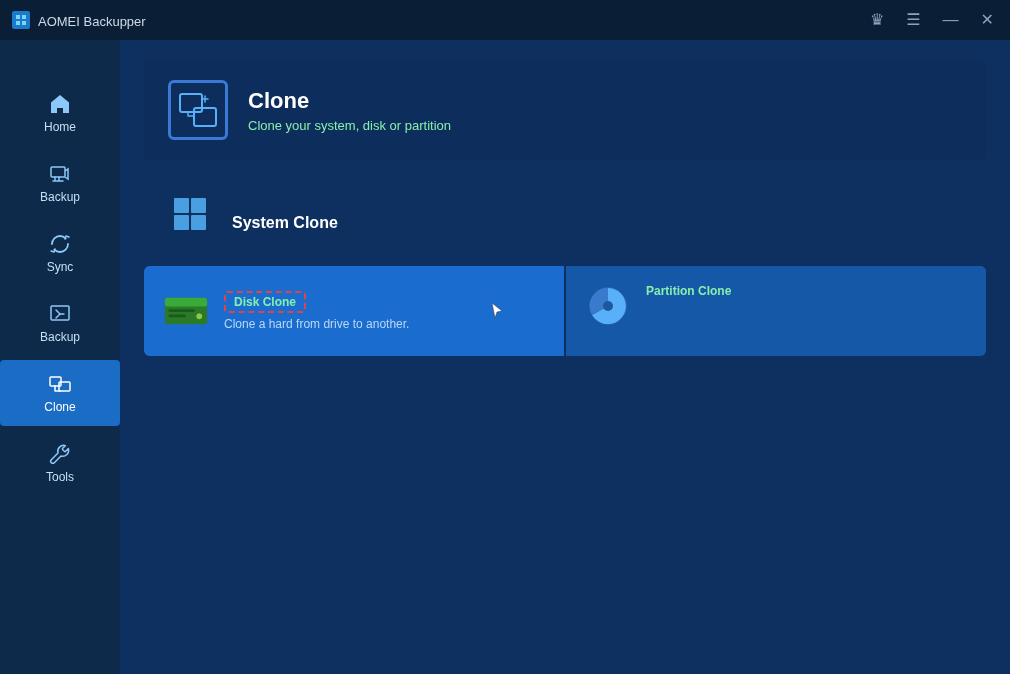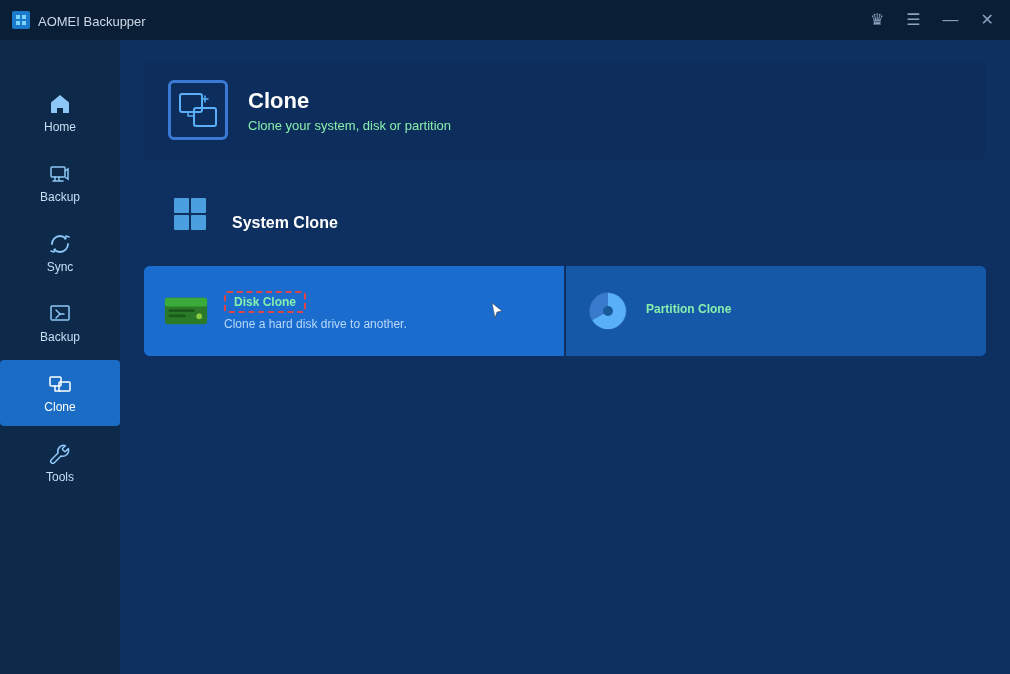--- a/index.html
+++ b/index.html
@@ -200,21 +200,21 @@
       gap: 16px;
       cursor: pointer;
       background: #1a6ccf;
       position: relative;
       transition: background 0.15s;
     }
     .partition-clone-card {
       flex: 1;
       padding: 18px 20px;
       display: flex;
-      align-items: center;
+      align-items: flex-start;
       gap: 16px;
       cursor: pointer;
       background: #1558a8;
       transition: background 0.15s;
     }
 
     .disk-clone-icon {
       width: 44px;
       height: 44px;
       flex-shrink: 0;
@@ -398,21 +398,21 @@
               <rect x="1" y="3" width="48" height="10" rx="3" fill="#3aaa3a"></rect>
               <rect x="5" y="16" width="30" height="3" rx="1.5" fill="#1a5a1a"></rect>
               <rect x="5" y="22" width="20" height="3" rx="1.5" fill="#1a5a1a"></rect>
               <circle cx="40" cy="24" r="4" fill="#88cc44" stroke="#226622" stroke-width="1"></circle>
             </svg>
           </div>
           <div class="disk-clone-text">
             <h3>
               <span class="disk-clone-label-box">Disk Clone</span>
             </h3>
-            <p>Clone a hard disk drive to another.</p>
+            <p>Clone a hard from drive to another.</p>
           </div>
 
           <div style="position:absolute; right: 60px; top:50%; transform:translateY(-50%);">
             <svg width="14" height="20" viewBox="0 0 14 20" fill="none">
               <path d="M2 2l10 8-5 1-2 6z" fill="white" stroke="#333" stroke-width="0.5"></path>
             </svg>
           </div>
         </div>
 
         <div class="card-divider"></div>

